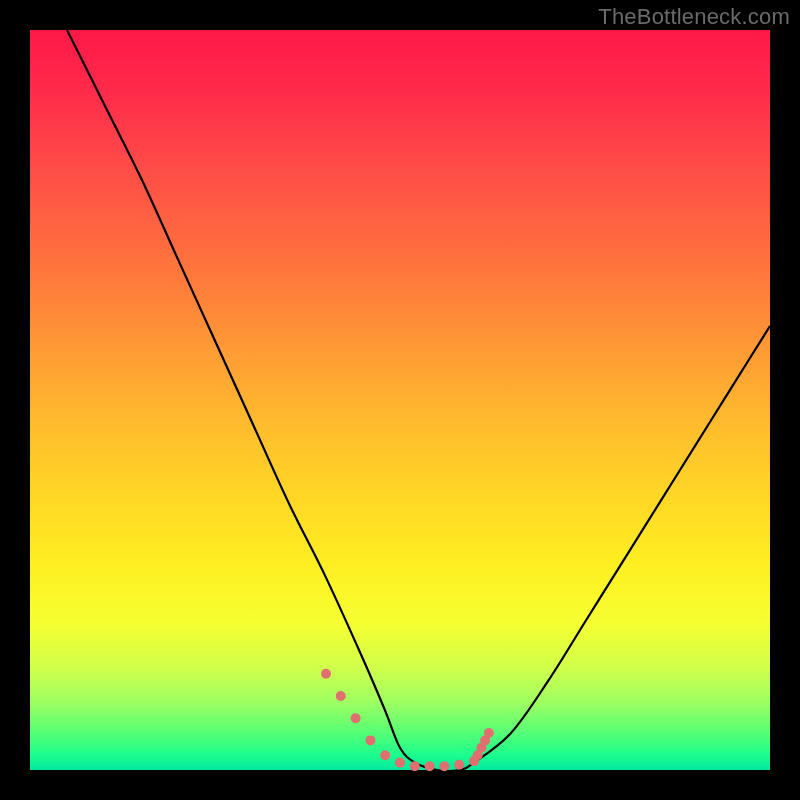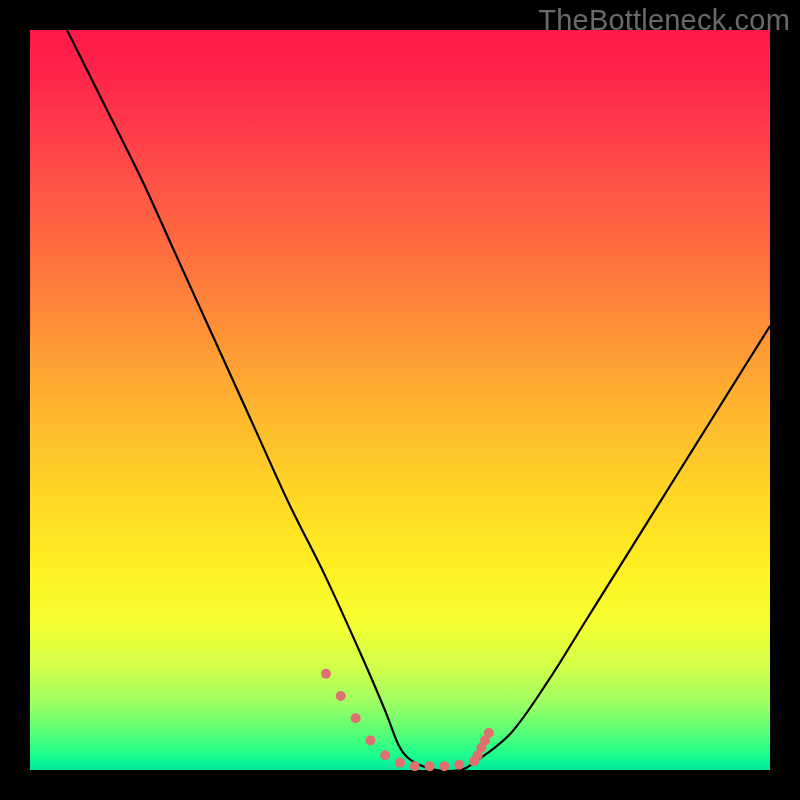--- a/index.html
+++ b/index.html
@@ -42,21 +42,21 @@
       #55ff76 95%,
       #1cfd8e 98%,
       #00e8a0 100%
     );
   }
   .watermark {
     position: absolute;
     top: 4px;
     right: 10px;
     color: #6a6a6a;
-    font-size: 29px;
+    font-size: 22px;
     font-weight: 500;
     letter-spacing: 0.2px;
     user-select: none;
   }
   svg.curve {
     position: absolute;
     left: 0;
     top: 0;
     width: 740px;
     height: 740px;

